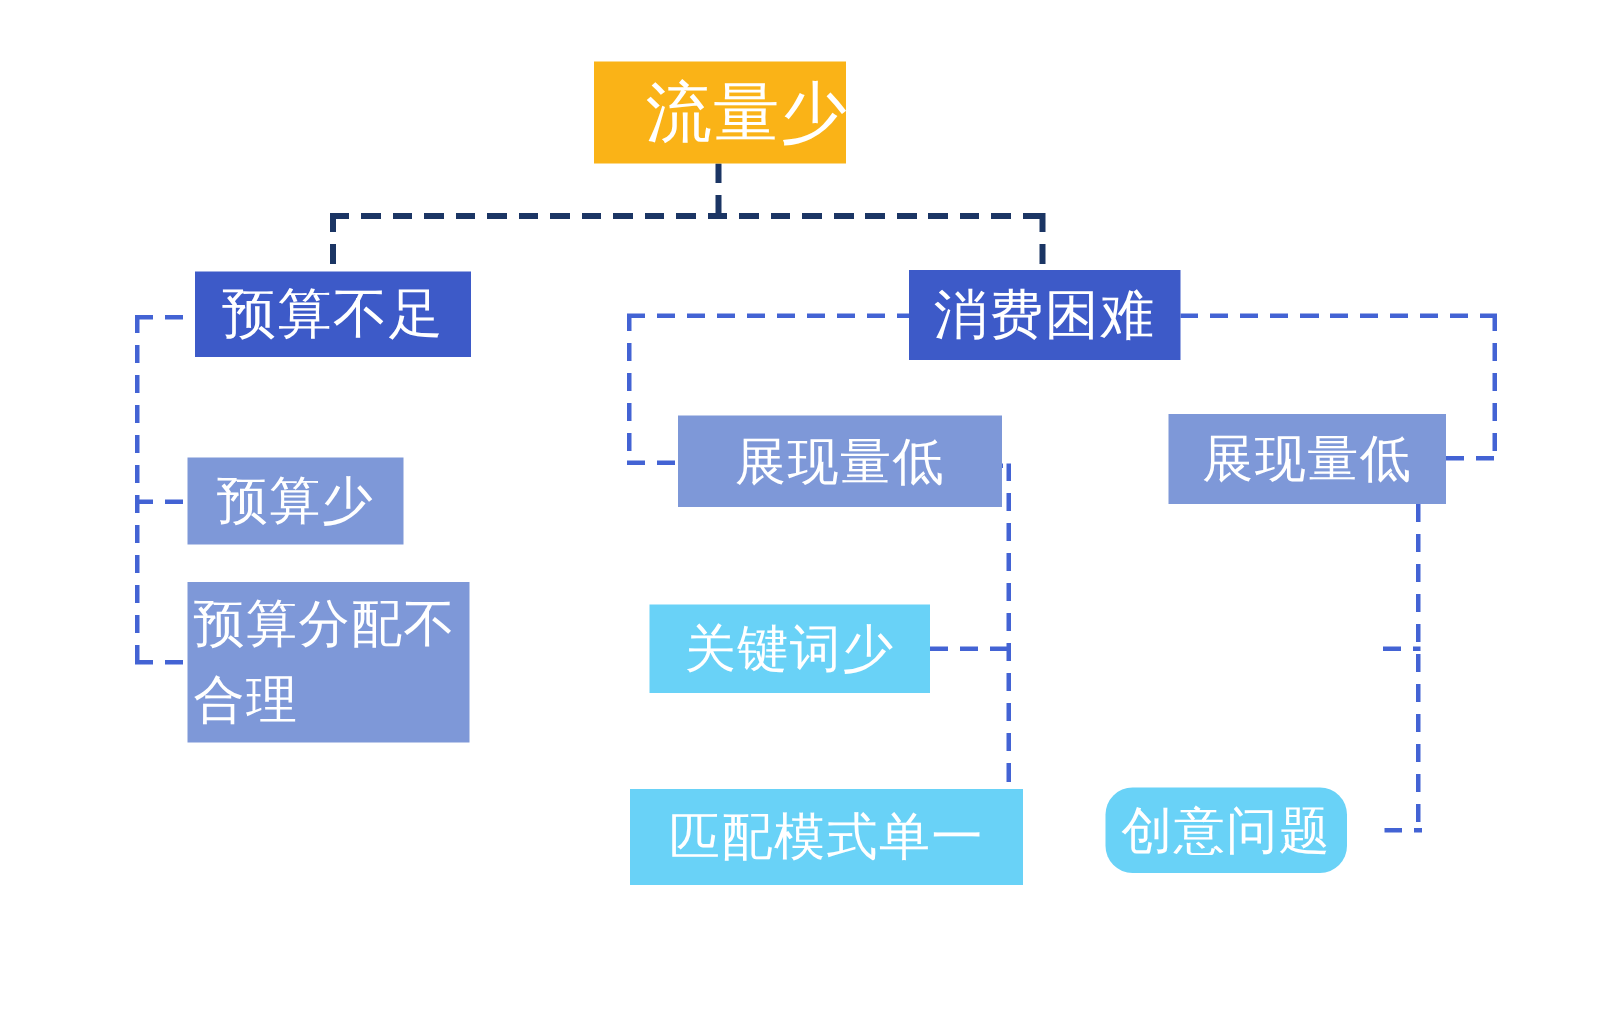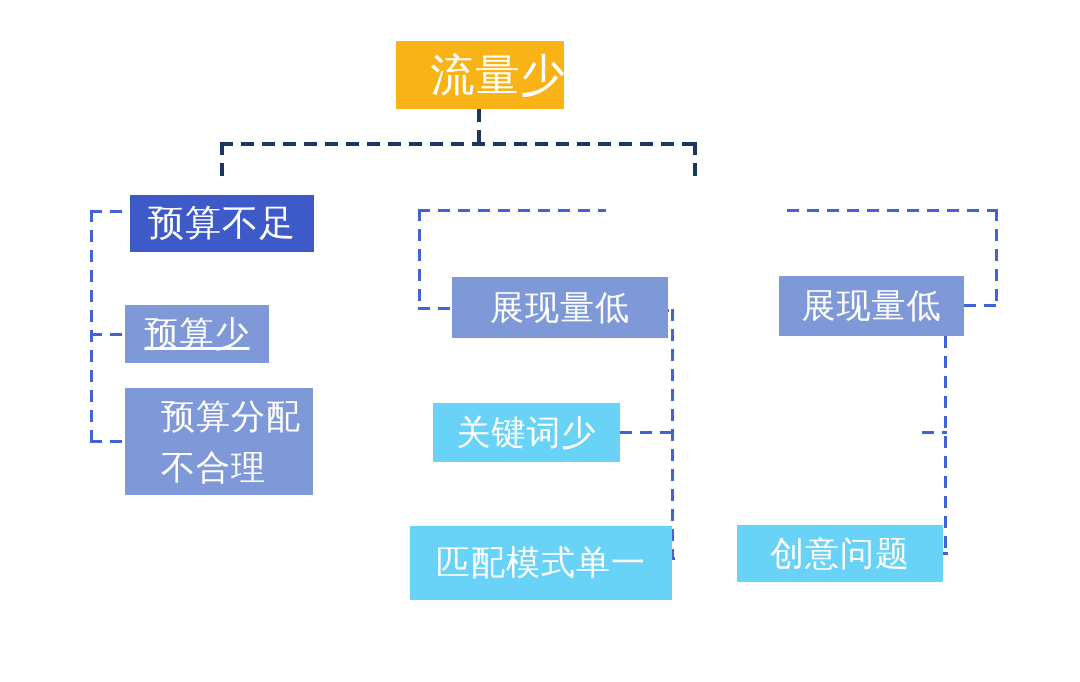--- a/index.html
+++ b/index.html
@@ -14,26 +14,26 @@
     position:absolute;
     color:#ffffff;
     display:flex;
     align-items:center;
     justify-content:center;
     letter-spacing:1px;
     white-space:nowrap;
     box-sizing:border-box;
   }
   .root{ background:#FAB317; font-size:44px;padding-left:36px; }
-  .lvl1{ background:#3D5AC8; font-size:36px;margin-top:14px; }
+  .lvl1{ background:#3D5AC8; font-size:36px; }
   .lvl2{ background:#7E98D8; font-size:34px; }
   .lvl3{ background:#69D2F7; font-size:34px;font-family:Liberation Serif, serif; }
   .wrap2{
     justify-content:flex-start;
-    padding-left:36px;
+    padding-left:4px;
     white-space:normal;
     line-height:1.5;
   }
   
   .ch{ position:absolute; height:4px;
        background:repeating-linear-gradient(90deg,#1B3564 0 13px,transparent 13px 21px); }
   .cv{ position:absolute; width:4px;
        background:repeating-linear-gradient(180deg,#1B3564 0 13px,transparent 13px 21px); }
   .bh{ position:absolute; height:3px;
        background:repeating-linear-gradient(90deg,#4363D4 0 12px,transparent 12px 20px); }
@@ -68,29 +68,30 @@
   <div class="bh" style="left:653px;top:557px;width:22px;"></div>
 
   <div class="bv" style="left:944px;top:336px;height:219px;"></div>
   <div class="bh" style="left:922px;top:431px;width:25px;"></div>
   <div class="bh" style="left:923px;top:552px;width:25px;"></div>
 
   <div class="node root" style="left:396px;top:41px;width:168px;height:68px;">流量少</div>
 
   <div class="node lvl1" style="left:130px;top:181px;width:184px;height:57px;">预算不足</div>
 
+  <div class="node lvl1" style="left:606px;top:180px;width:181px;height:60px;">消费困难</div>
 
-  <div class="node lvl2" style="left:125px;top:305px;width:144px;height:58px;text-decoration:underline;">预算少</div>
+  <div class="node lvl2" style="left:125px;top:305px;width:144px;height:58px;">预算少</div>
 
   <div class="node lvl2 wrap2" style="left:125px;top:388px;width:188px;height:107px;">预算分配不合理</div>
 
   <div class="node lvl2" style="left:452px;top:277px;width:216px;height:61px;">展现量低</div>
 
   <div class="node lvl2" style="left:779px;top:276px;width:185px;height:60px;">展现量低</div>
 
   <div class="node lvl3" style="left:433px;top:403px;width:187px;height:59px;">关键词少</div>
 
-  <div class="node lvl3" style="left:410px;top:526px;width:262px;height:74px;">匹配模式单一</div>
+  <div class="node lvl3" style="left:420px;top:526px;width:262px;height:64px;">匹配模式单一</div>
 
 
-  <div class="node lvl3" style="left:737px;top:525px;width:206px;height:57px;">创意问题</div>
+  <div class="node lvl3" style="left:737px;top:525px;width:161px;height:57px;border-radius:18px;">创意问题</div>
 
 </div>
 
 </body></html>

